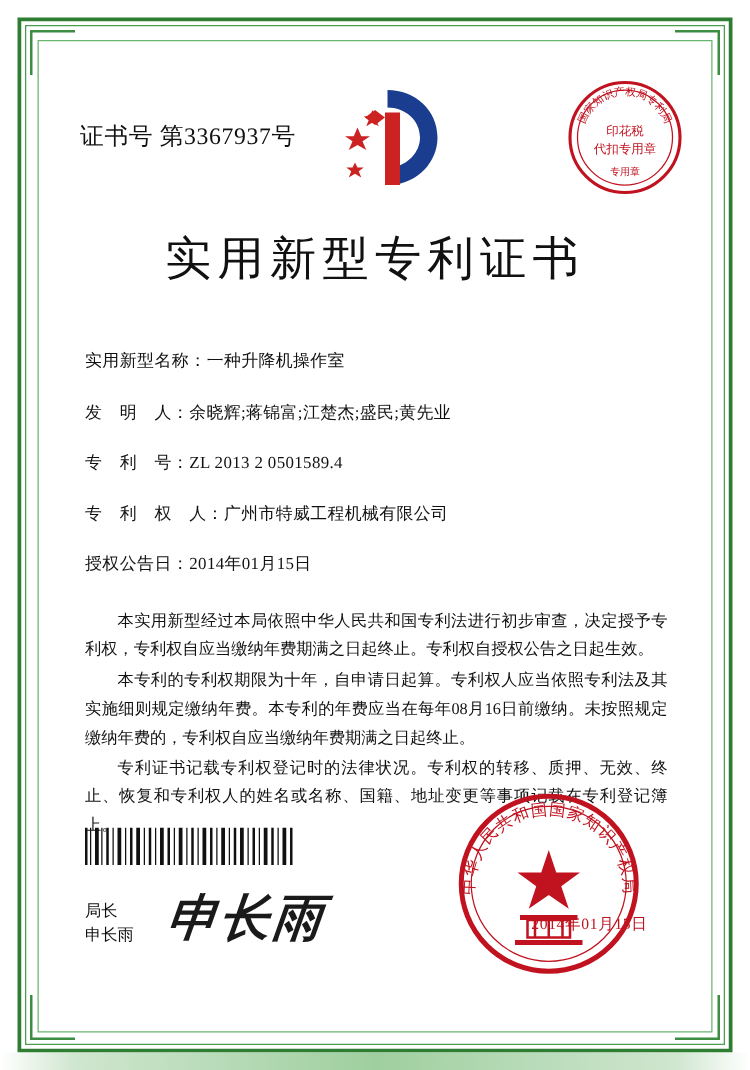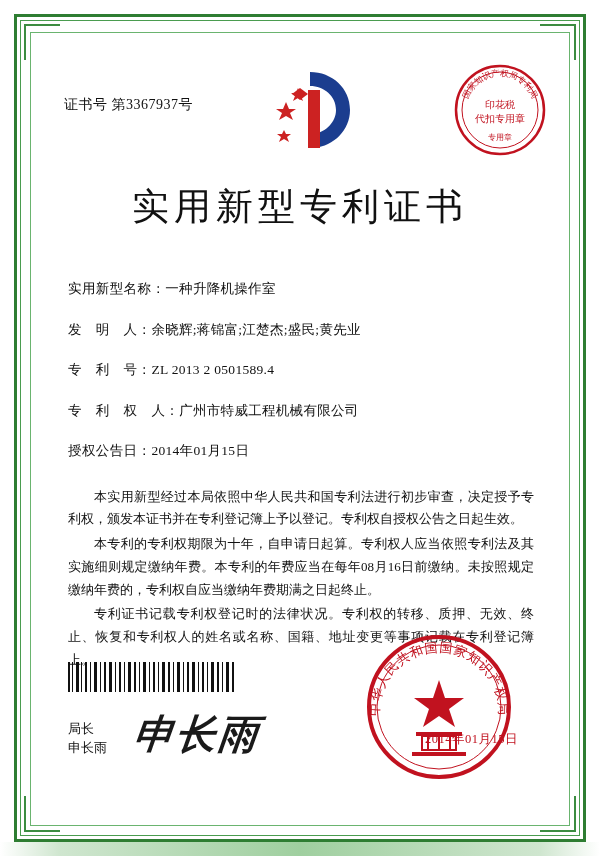--- a/index.html
+++ b/index.html
@@ -72,21 +72,21 @@
 
   
   .top-row {
     position: relative;
     height: 120px;
   }
   .cert-no {
     position: absolute;
     left: 18px;
     top: 48px;
-    font-size: 14px;
+    font-size: 19px;
     color: #111;
     letter-spacing: 0.5px;
     font-family: "Liberation Serif", serif;
   }
   .logo {
     position: absolute;
     left: 212px;
     top: 20px;
     width: 104px;
     height: 86px;
@@ -271,21 +271,21 @@
       </div>
       <div class="field">
         <span class="label">专　利　权　人：</span><span class="value">广州市特威工程机械有限公司</span>
       </div>
       <div class="field">
         <span class="label">授权公告日：</span><span class="value">2014年01月15日</span>
       </div>
     </div>
 
     <div class="body-text">
-      <p class="para">本实用新型经过本局依照中华人民共和国专利法进行初步审查，决定授予专利权，颁发本证书并在专利登记簿上予以登记。专利权自授权公告之日起生效。</p>
+      <p class="para">本实用新型经过本局依照中华人民共和国专利法进行初步审查，决定授予专利权，专利权自应当缴纳年费期满之日起终止。专利权自授权公告之日起生效。</p>
       <p class="para">本专利的专利权期限为十年，自申请日起算。专利权人应当依照专利法及其实施细则规定缴纳年费。本专利的年费应当在每年08月16日前缴纳。未按照规定缴纳年费的，专利权自应当缴纳年费期满之日起终止。</p>
       <p class="para">专利证书记载专利权登记时的法律状况。专利权的转移、质押、无效、终止、恢复和专利权人的姓名或名称、国籍、地址变更等事项记载在专利登记簿上。</p>
     </div>
 
     <div class="barcode">
       <svg viewBox="0 0 168 30" width="168" height="30" aria-hidden="true">
         <rect x="0" y="0" width="2" height="30" fill="#111"></rect>
         <rect x="4" y="0" width="1" height="30" fill="#111"></rect>
         <rect x="8" y="0" width="3" height="30" fill="#111"></rect>
         <rect x="13" y="0" width="1" height="30" fill="#111"></rect>

